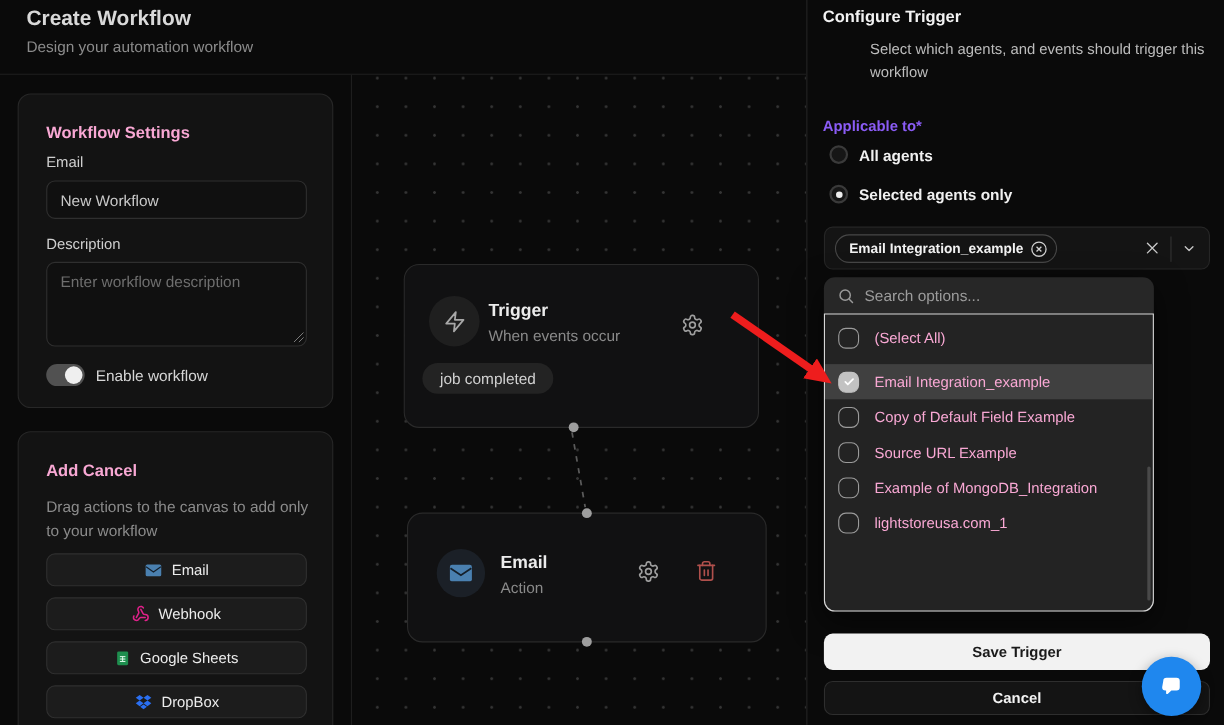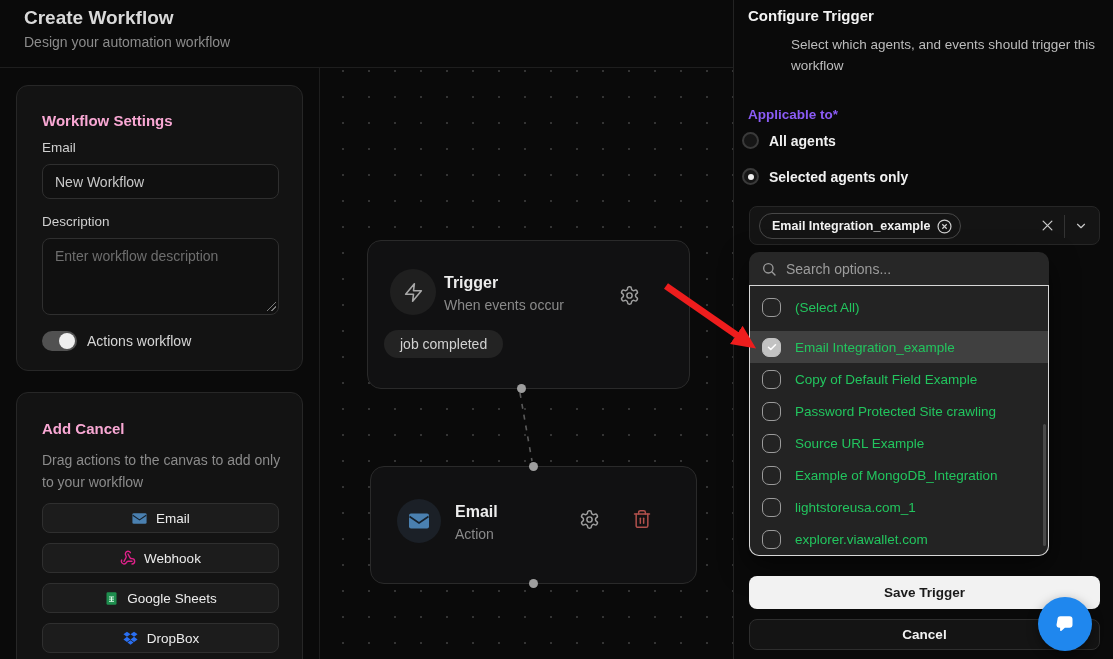--- a/index.html
+++ b/index.html
@@ -57,21 +57,21 @@
   .conn-dot { position:absolute; width:9px; height:9px; border-radius:50%; background:#9e9e9e; }
   .dot-trig-b { left:149px; bottom:-5px; }
   .dot-mail-t { left:158px; top:-5px; }
   .dot-mail-b { left:158px; bottom:-5px; }
 
   
   .panel { position:absolute; left:733px; top:0; width:380px; height:659px; background:#0a0a0a; border-left:1px solid #232323; }
   .p-title { position:absolute; left:14px; top:7px; font-size:15px; font-weight:700; color:#f3f3f3; }
   .p-desc { position:absolute; left:14px; top:34px; width:348px; font-size:13.5px; line-height:21px; color:#bdbdbd;margin-left:43px; }
   .p-applicable { position:absolute; left:14px; top:107px; font-size:13.5px; font-weight:700; color:#8b5cf6; }
-  .radio-row { position:absolute; left:8px; display:flex; align-items:center; gap:10px; cursor:pointer; }
+  .radio-row { position:absolute; left:20px; display:flex; align-items:center; gap:10px; cursor:pointer; }
   .rr-0 { top:132px; } .rr-1 { top:168px; }
   .radio { width:17px; height:17px; border-radius:50%; border:2px solid #3a3a3a; background:#161616; position:relative; }
   .radio.sel::after { content:""; position:absolute; left:3.5px; top:3.5px; width:6px; height:6px; border-radius:50%; background:#eeeeee; }
   .radio-label { font-size:14px; font-weight:600; color:#f0f0f0; }
 
   .select-ctl { position:absolute; left:15px; top:206px; width:351px; height:39px; background:#141414; border:1px solid #262626; border-radius:8px; }
   .chip { position:absolute; left:9px; top:6px; height:26px; border:1px solid #474747; border-radius:13px; display:flex; align-items:center; gap:6px; padding:0 7px 0 12px; }
   .chip-label { font-size:12.5px; font-weight:700; color:#f2f2f2; white-space:nowrap; }
   .chip-x { cursor:pointer; display:flex; }
   .ctl-clear { position:absolute; left:290px; top:11px; cursor:pointer; }
@@ -83,21 +83,21 @@
   .dd-search input { flex:1; background:transparent; border:none; outline:none; color:#e8e8e8; font-size:14px; font-family:inherit; }
   .dd-search input::placeholder { color:#9c9c9c; }
   .dd-options { position:absolute; left:0; top:33px; width:300px; height:271px; background:#232323; border:1px solid rgba(255,255,255,.82); border-radius:0 0 10px 10px; padding-top:5px; overflow:hidden; }
   .opt { position:relative; height:32px; display:flex; align-items:center; gap:14px; padding:0 12px; cursor:pointer; }
   .opt-0 { margin-bottom:8px; }
   .opt.hl { background:#404040; }
   .cbx { width:19px; height:19px; border:1.5px solid #9b9b9b; border-radius:7px; background:transparent; flex:0 0 auto; display:flex; align-items:center; justify-content:center; }
   .opt.checked .cbx { background:#c2c2c2; border-color:#c2c2c2; }
   .cbx svg { display:none; }
   .opt.checked .cbx svg { display:block; }
-  .opt-label { font-size:13.5px; color:#22c55e; white-space:nowrap; }
+  .opt-label { font-size:13.5px; color:#f9a8d4; white-space:nowrap; }
   .dd-scrollbar { position:absolute; right:2px; top:138px; width:3px; height:122px; border-radius:2px; background:#6a6a6a; opacity:.55; }
 
   .btn-save { position:absolute; left:15px; top:576px; width:351px; height:33px; background:#f2f2f2; border:none; border-radius:8px; color:#1a1a1a; font-size:13.5px; font-weight:700; font-family:inherit; cursor:pointer; }
   .btn-cancel { position:absolute; left:15px; top:619px; width:351px; height:31px; background:#141414; border:1px solid #2e2e2e; border-radius:8px; color:#f2f2f2; font-size:13.5px; font-weight:700; font-family:inherit; cursor:pointer; }
 
   
   .arrow-overlay { position:absolute; left:0; top:0; width:1113px; height:659px; pointer-events:none; z-index:50; }
   .chat-fab { position:absolute; left:1038px; top:597px; width:54px; height:54px; border-radius:50%; background:#1f87ee; display:flex; align-items:center; justify-content:center; z-index:60; cursor:pointer; box-shadow:0 4px 12px rgba(0,0,0,.4); }
 </style>
 </head>
@@ -118,21 +118,21 @@
       <input class="name-input" type="text" value="New Workflow" style="">
       <label class="fld-label" style="top:128px;">Description</label>
       <div class="desc-box">
         <textarea placeholder="Enter workflow description" style=""></textarea>
         <div class="resize-corner"></div>
       </div>
       <div class="toggle-row">
         <div class="toggle on">
             <div class="knob"></div>
           </div>
-        <span class="toggle-label">Actions workflow</span>
+        <span class="toggle-label">Enable workflow</span>
       </div>
     </div>
 
     <div class="card card-actions">
       <div class="card-title" style="top:27px;">Add Cancel</div>
       <div class="card-sub">Drag actions to the canvas to add only to your workflow</div>
 
       <button class="action-btn ab-0">
         <svg width="17" height="17" viewBox="0 0 24 24">
             <rect x="2" y="4.5" width="20" height="15" rx="2" fill="#4a80b0"></rect>
@@ -280,37 +280,29 @@
               </svg>
             </span>
           <span class="opt-label">Email Integration_example</span>
         </div>
         <div class="opt">
           <span class="cbx"></span>
           <span class="opt-label">Copy of Default Field Example</span>
         </div>
         <div class="opt">
           <span class="cbx"></span>
-          <span class="opt-label">Password Protected Site crawling</span>
+          <span class="opt-label">Source URL Example</span>
         </div>
         <div class="opt">
           <span class="cbx"></span>
-          <span class="opt-label">Source URL Example</span>
+          <span class="opt-label">Example of MongoDB_Integration</span>
         </div>
         <div class="opt">
           <span class="cbx"></span>
-          <span class="opt-label">Example of MongoDB_Integration</span>
-        </div>
-        <div class="opt">
-          <span class="cbx"></span>
           <span class="opt-label">lightstoreusa.com_1</span>
-        </div>
-        <div class="opt">
-          <span class="cbx"></span>
-          <span class="opt-label">explorer.viawallet.com</span>
         </div>
         <div class="dd-scrollbar"></div>
       </div>
     </div>
 
     <button class="btn-save">Save Trigger</button>
     <button class="btn-cancel">Cancel</button>
 
   </div>
 

